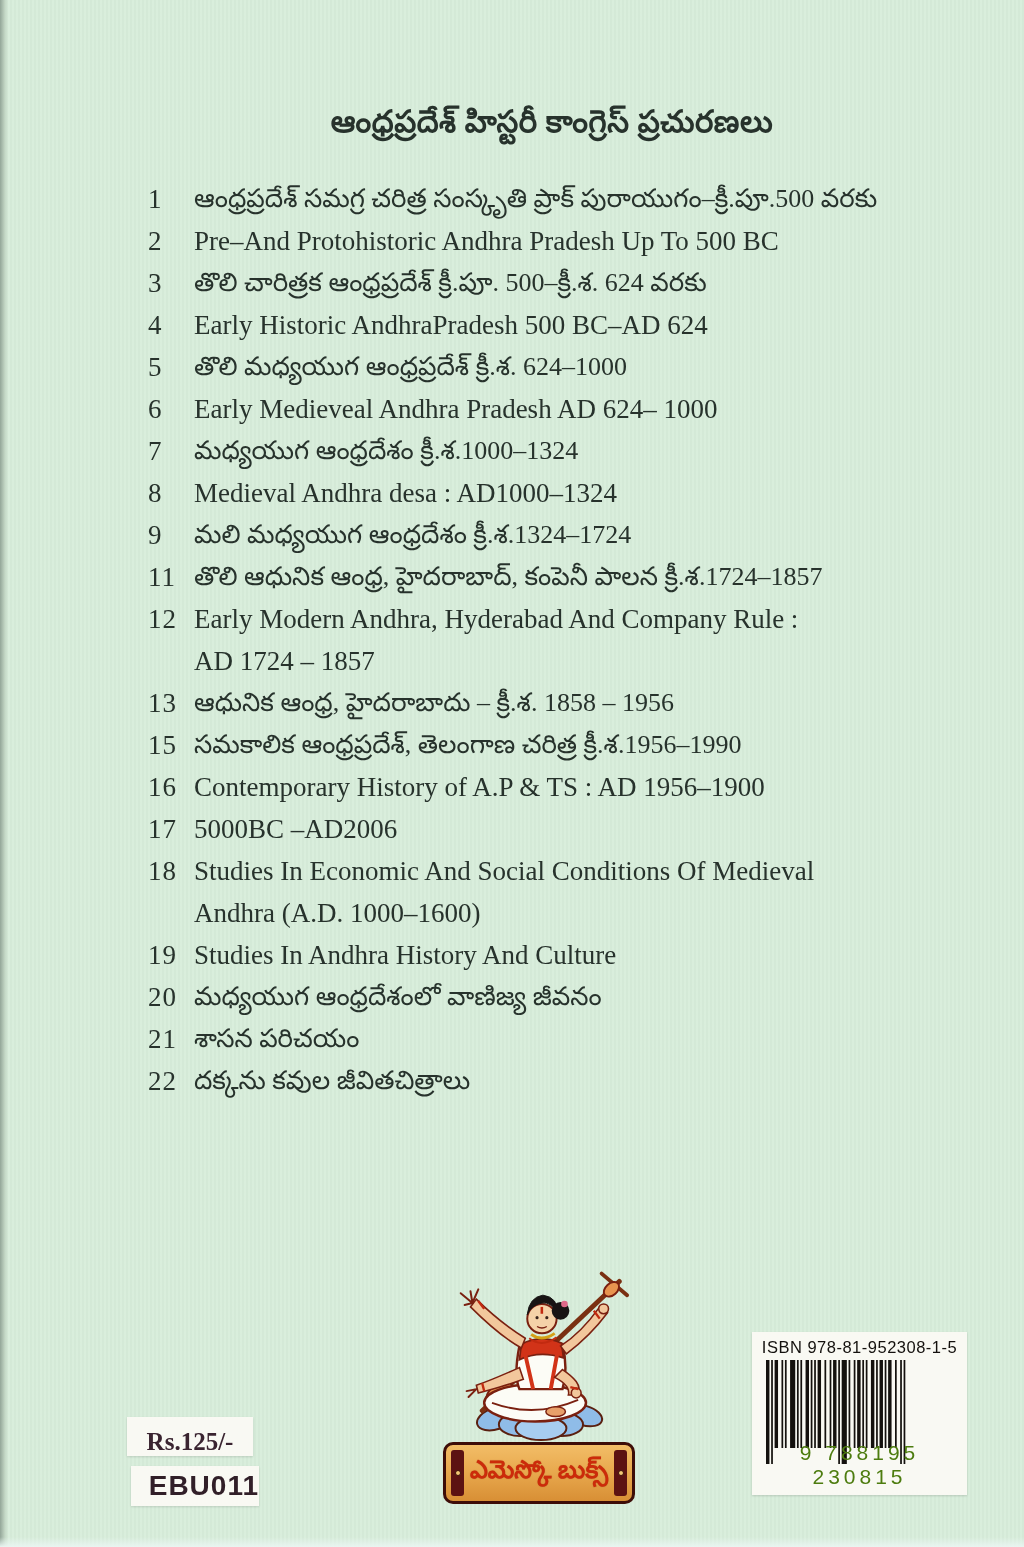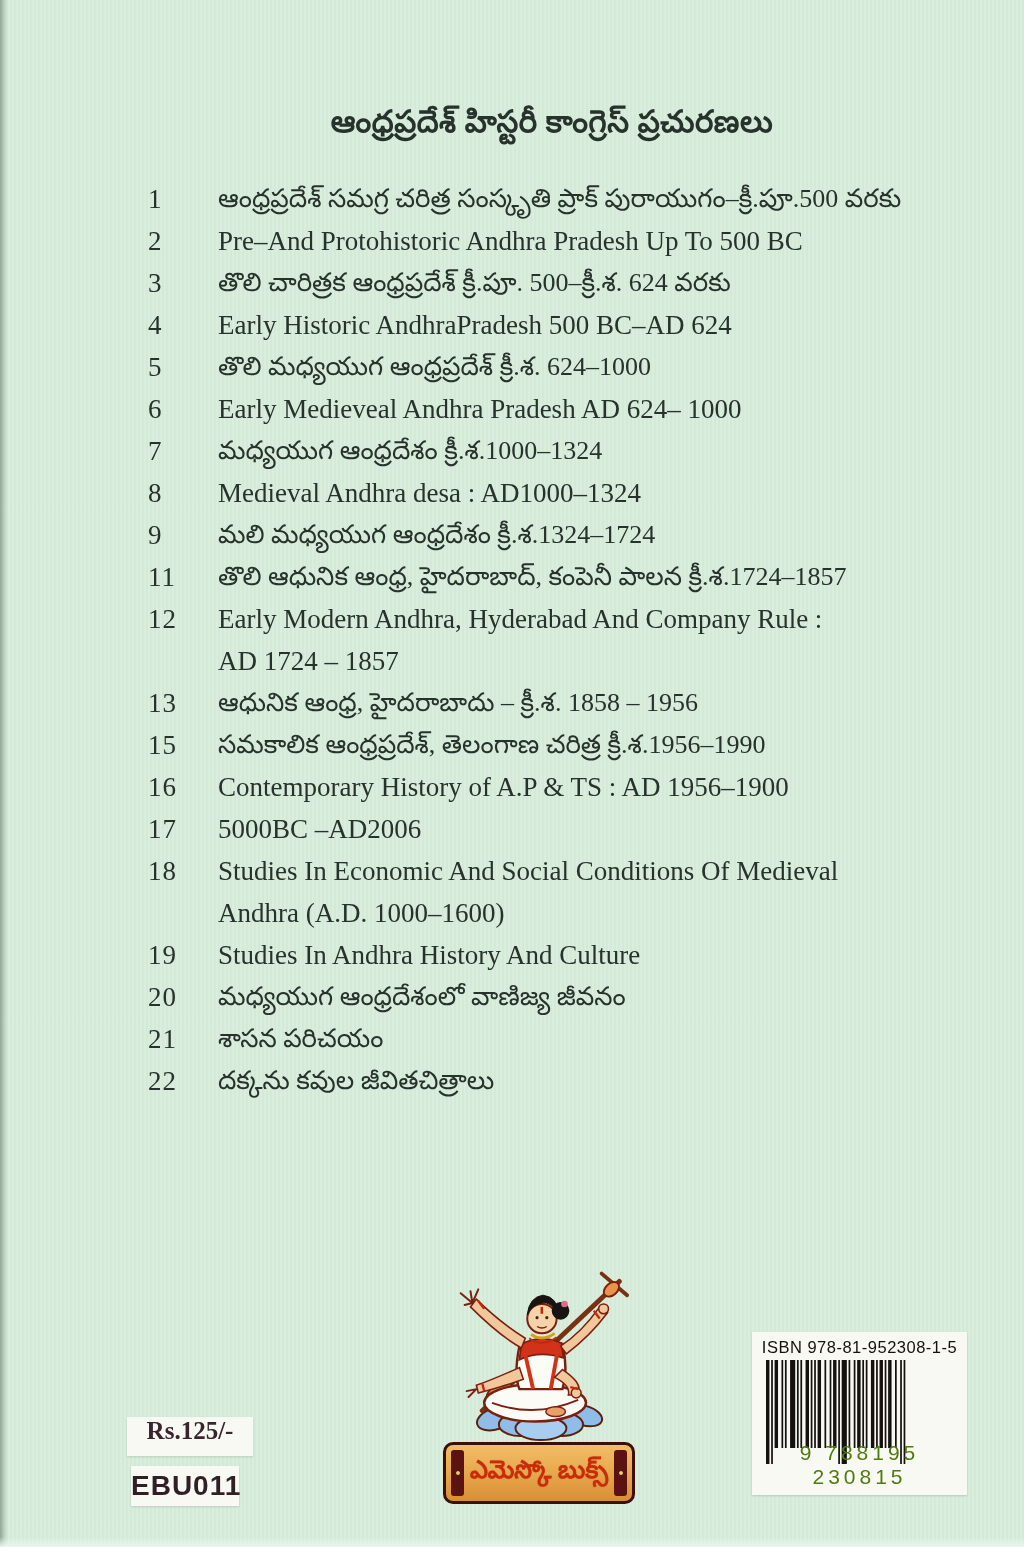--- a/index.html
+++ b/index.html
@@ -30,32 +30,32 @@
     font-size:31px;font-weight:700;letter-spacing:.5px;
   }
 
   .pub-list{position:absolute;left:148px;top:178px;width:800px;}
   .pub-item{display:flex;align-items:flex-start;}
   .pub-num{
     flex:0 0 46px;font-size:27px;line-height:42px;letter-spacing:1px;
   }
   .pub-text{flex:1;font-size:26px;}
   .pub-text.en{font-size:27px;}
-  .pub-line{line-height:42px;white-space:nowrap;margin-left:24px;}
+  .pub-line{line-height:42px;white-space:nowrap;}
 
   .price-label{
     position:absolute;left:127px;top:1417px;width:126px;height:39px;
     background:var(--label-bg);box-shadow:0 1px 2px rgba(0,0,0,.12);
-    display:flex;align-items:flex-start;justify-content:center;
+    display:flex;align-items:flex-end;justify-content:center;
     font-weight:700;font-size:25px;color:#3a2430;
   }
   .code-label{
-    position:absolute;left:131px;top:1466px;width:108px;height:40px;
+    position:absolute;left:131px;top:1466px;width:128px;height:40px;
     background:var(--label-bg);box-shadow:0 1px 2px rgba(0,0,0,.12);
-    display:flex;align-items:center;justify-content:flex-start;
+    display:flex;align-items:center;justify-content:flex-end;
     font-family:"Liberation Sans","DejaVu Sans",sans-serif;
     font-weight:700;font-size:28px;letter-spacing:1px;color:#311f28;
   }
 
   .logo{position:absolute;left:425px;top:1256px;width:228px;height:254px;}
   .logo-figure{position:absolute;left:0;top:0;width:228px;height:186px;}
   .logo-banner{
     position:absolute;left:18px;top:186px;width:192px;height:62px;
     background:linear-gradient(180deg,#f2bd67,var(--banner) 45%,#d88f35);
     border:3px solid #3d0d08;border-radius:10px;box-sizing:border-box;

